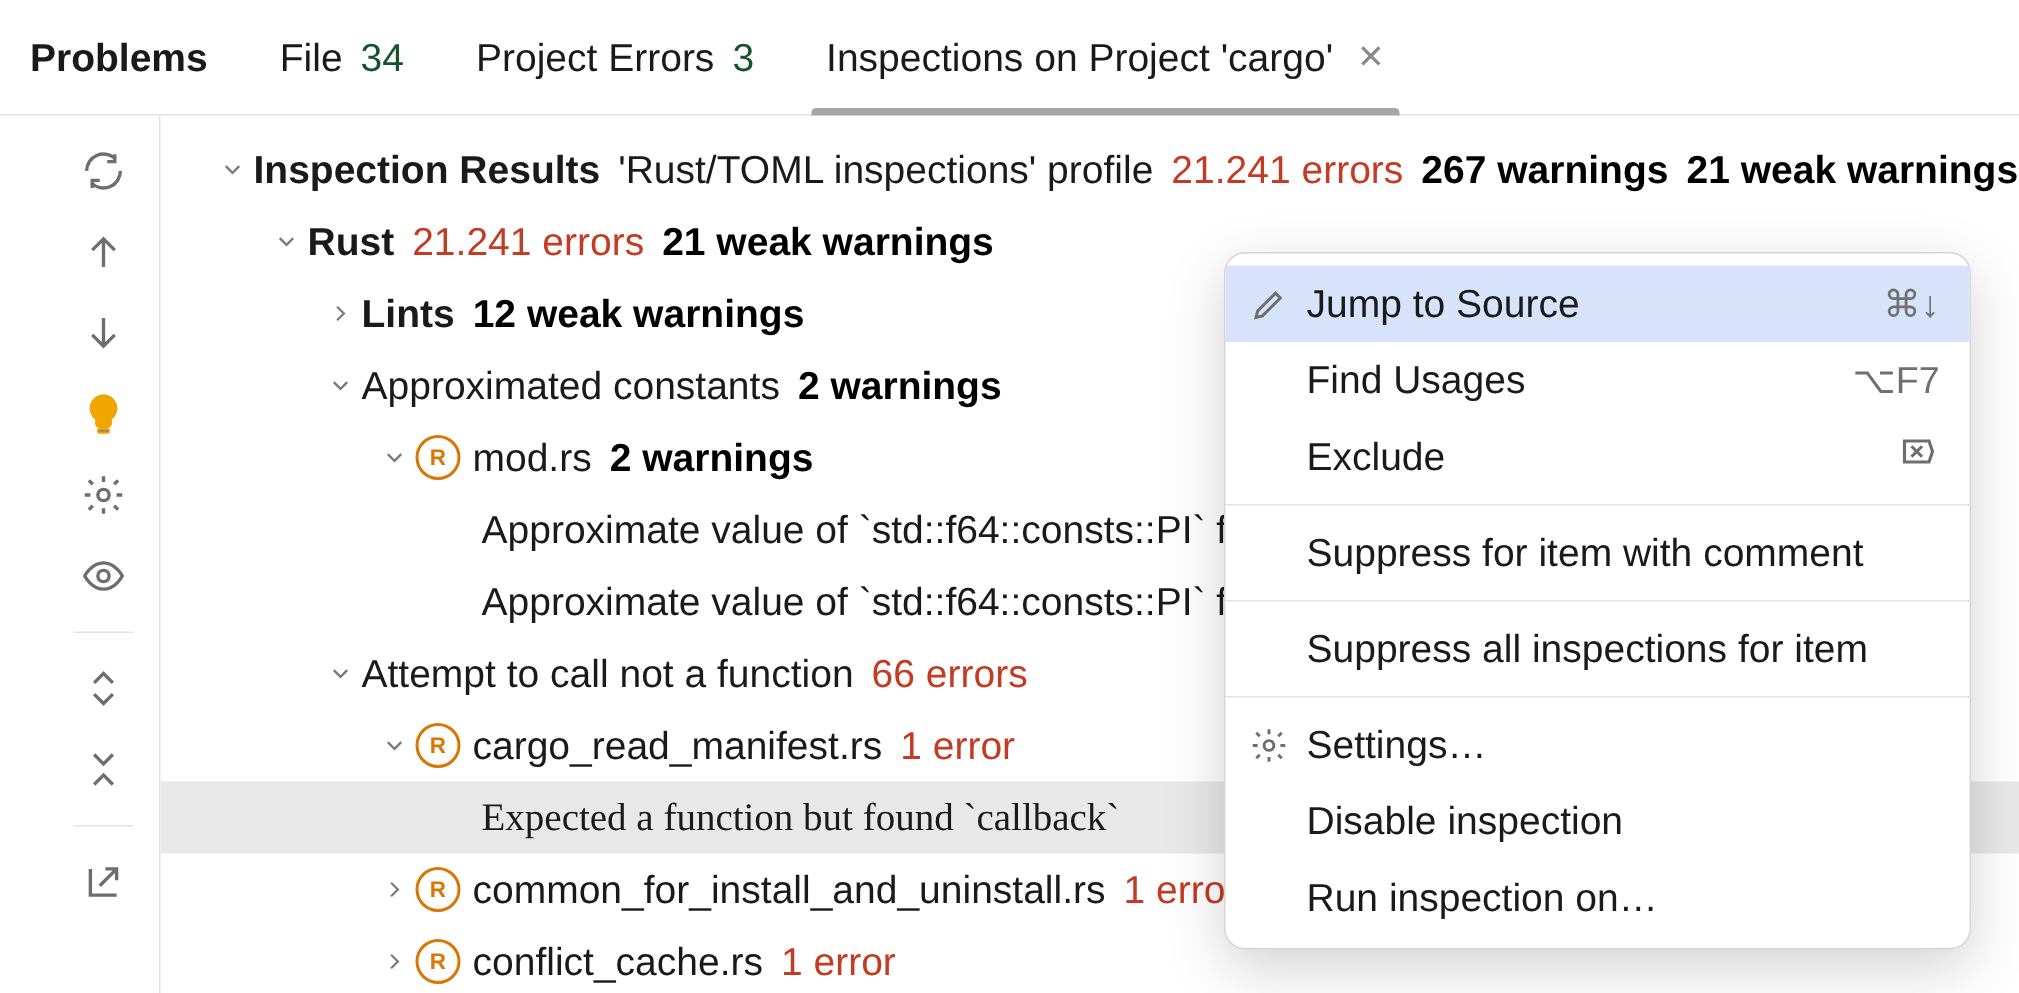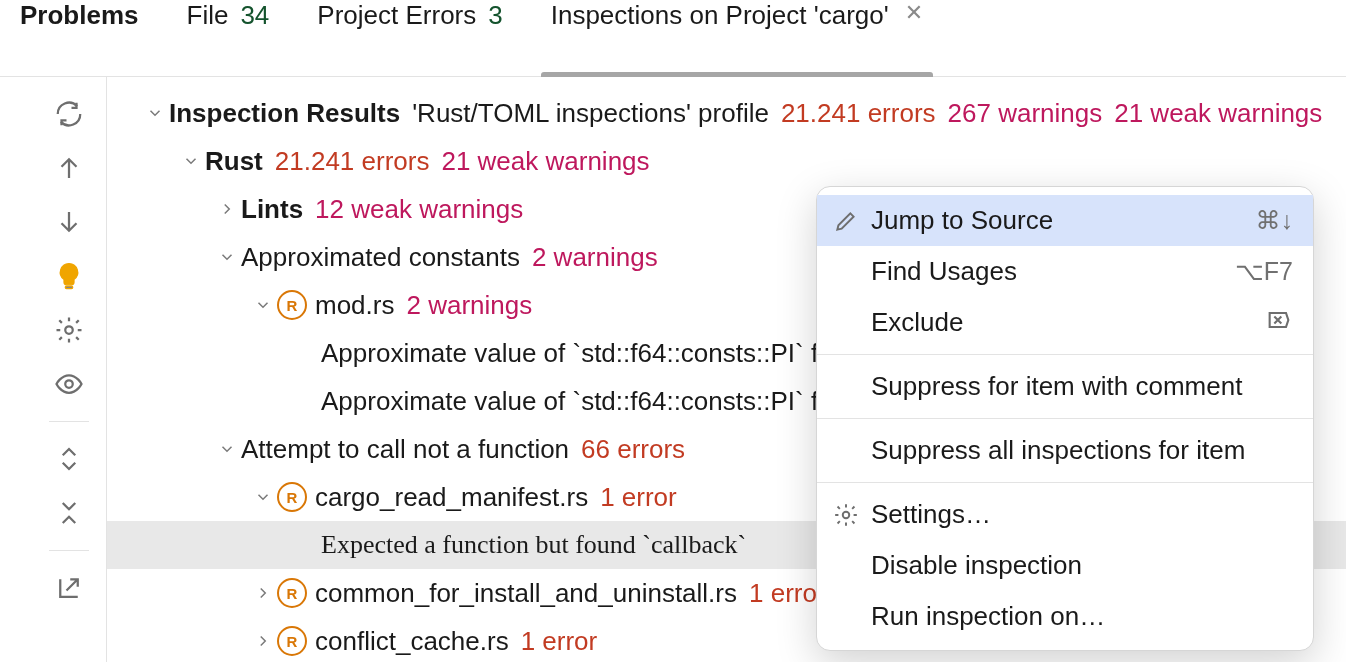--- a/index.html
+++ b/index.html
@@ -16,20 +16,21 @@
 .tabs {
   display: flex;
   align-items: center;
   height: 77px;
   border-bottom: 1px solid #e3e3e3;
   padding: 0 20px;
   gap: 48px;
 }
 .tab {
   display: flex;
+  align-items: center;
   gap: 12px;
   height: 100%;
   position: relative;
   cursor: pointer;
 }
 .tab.active-underline::after {
   content: "";
   position: absolute;
   bottom: -1px;
   left: -10px;
@@ -105,25 +106,25 @@
   margin-right: 8px;
   border: 2.5px solid #d97706;
   border-radius: 50%;
   color: #d97706;
   font-weight: 800;
   font-size: 15px;
   line-height: 1;
 }
 .bold { font-weight: 700; }
 .err { color: #c23b22; }
-.warn { color: #be185d; }
+.warn { color: #000000; font-weight: bold; }
 .ml { margin-left: 12px; }
 .context-menu {
   position: absolute;
-  top: 186px;
+  top: 168px;
   left: 816px;
   width: 498px;
   background: #fff;
   border: 1px solid #d6d6d6;
   border-radius: 14px;
   box-shadow: 0 12px 40px rgba(0,0,0,0.18);
   padding: 8px 0;
 }
 .menu-item {
   display: flex;

